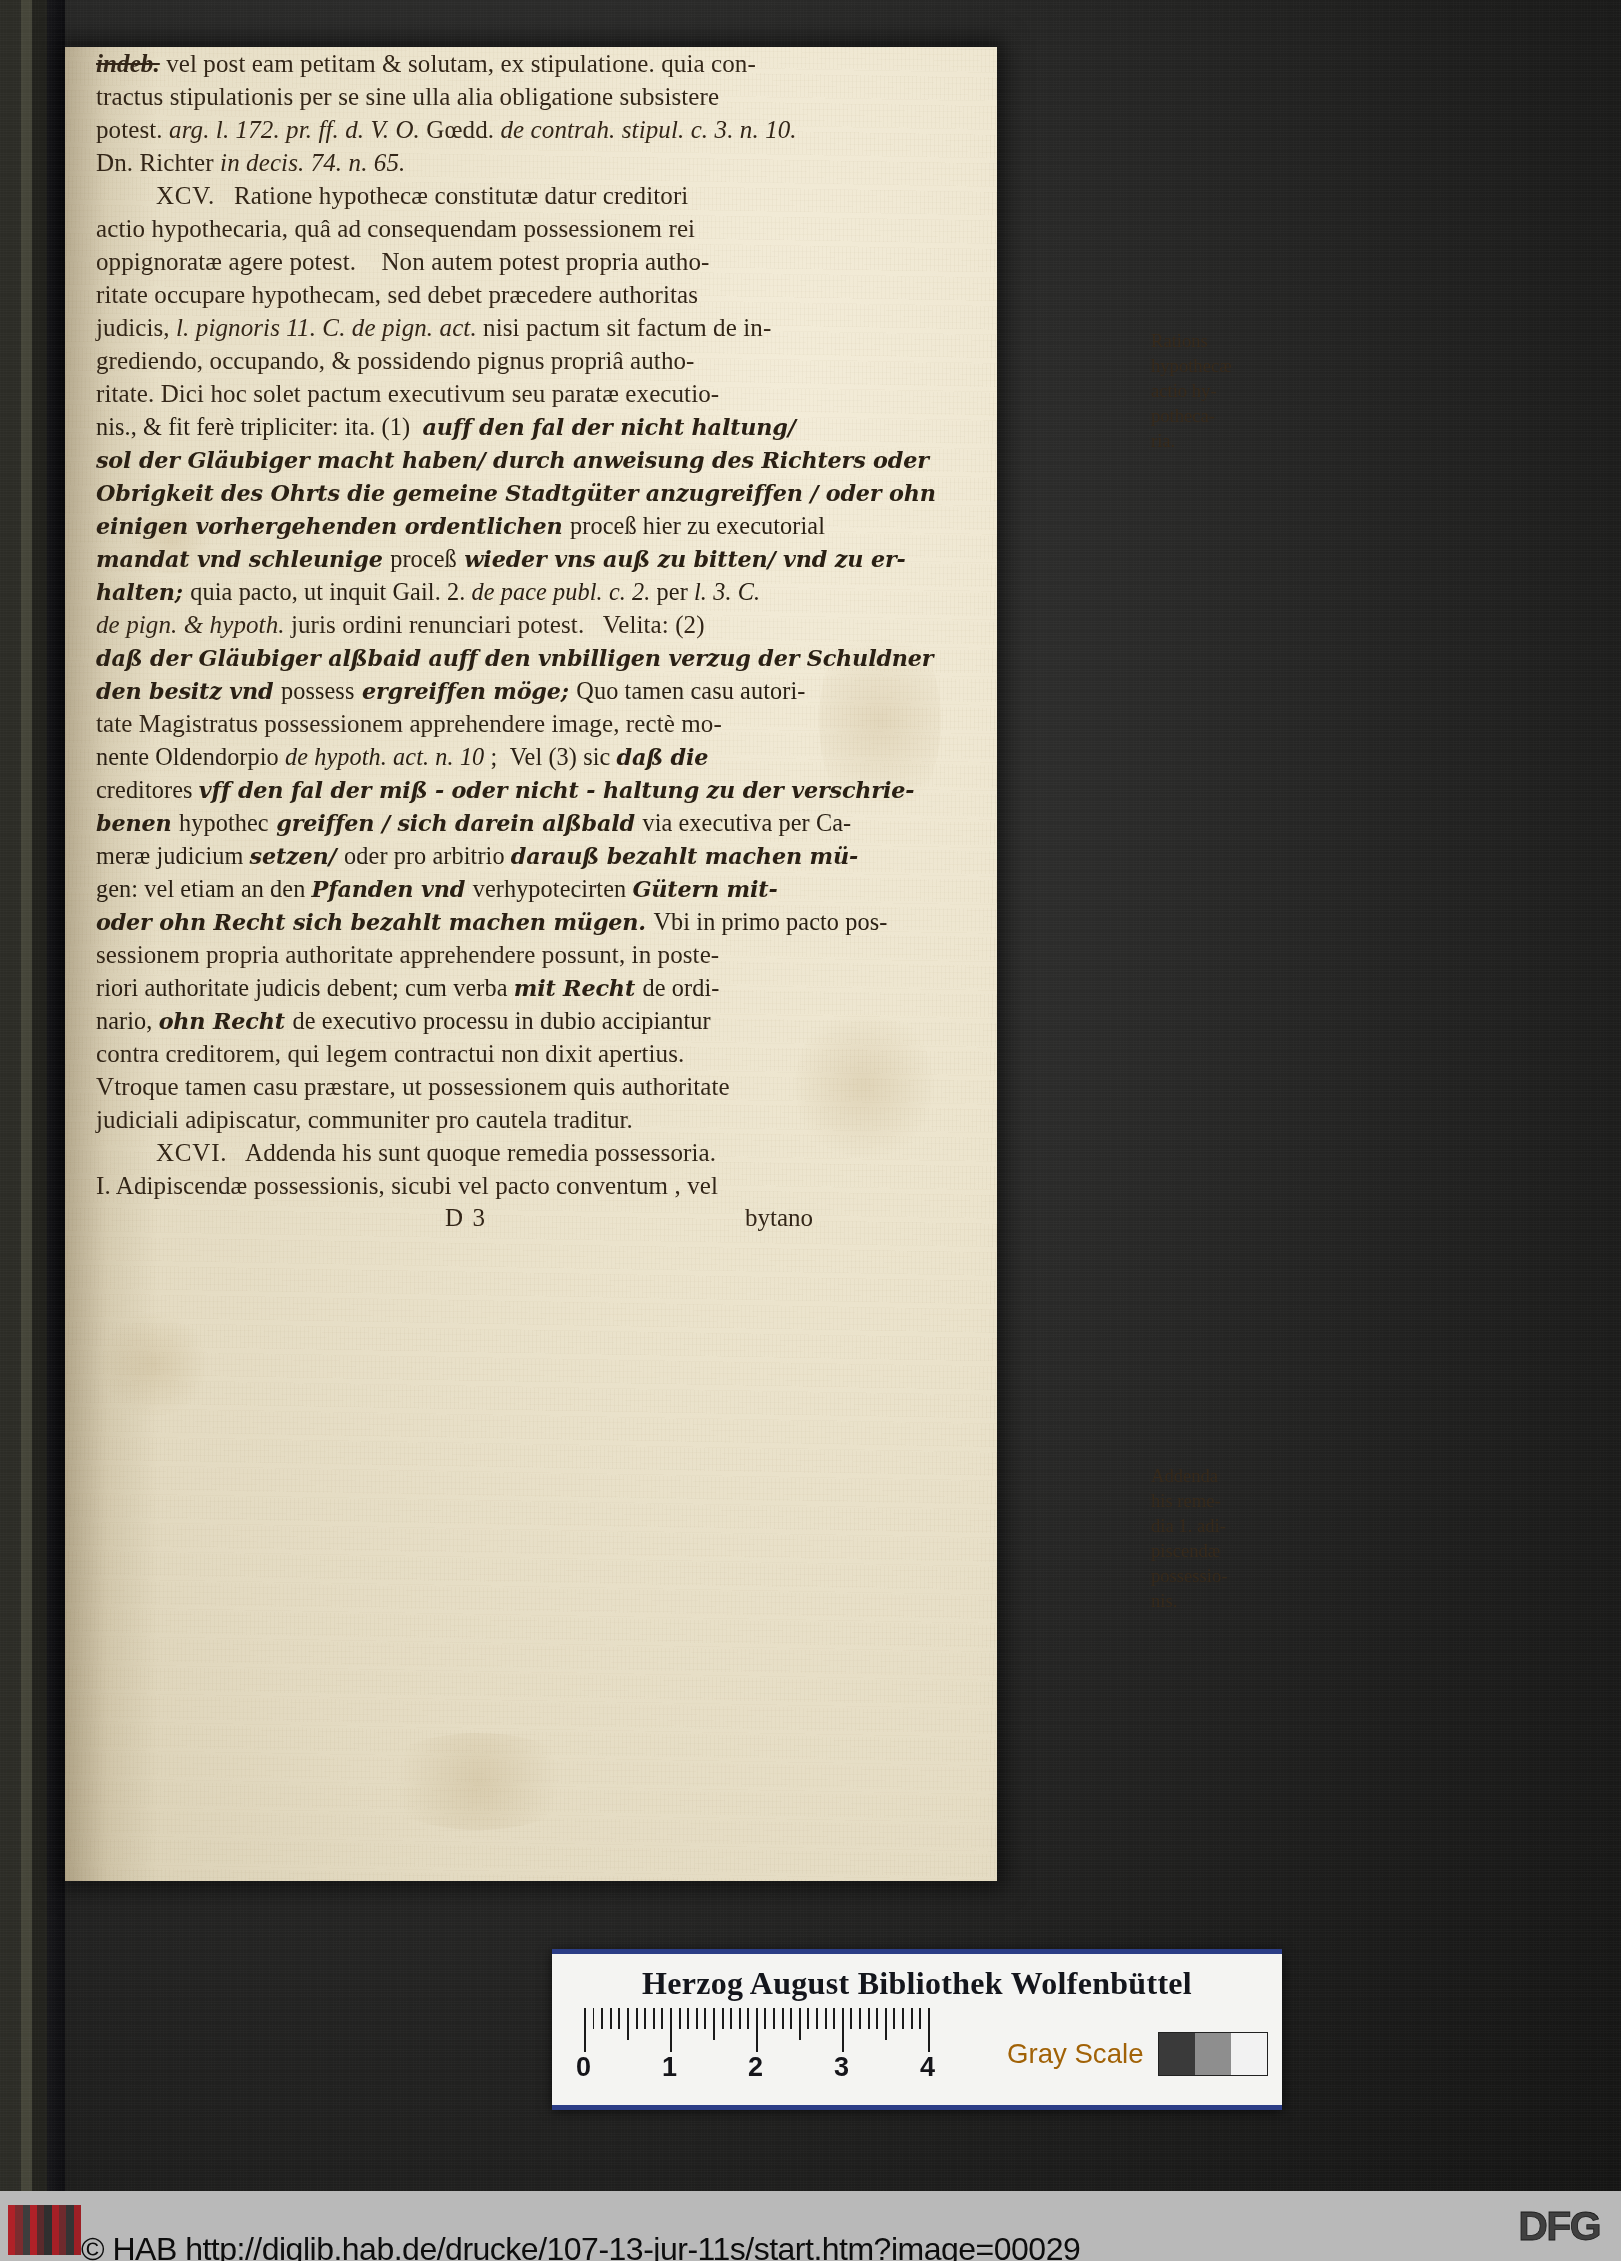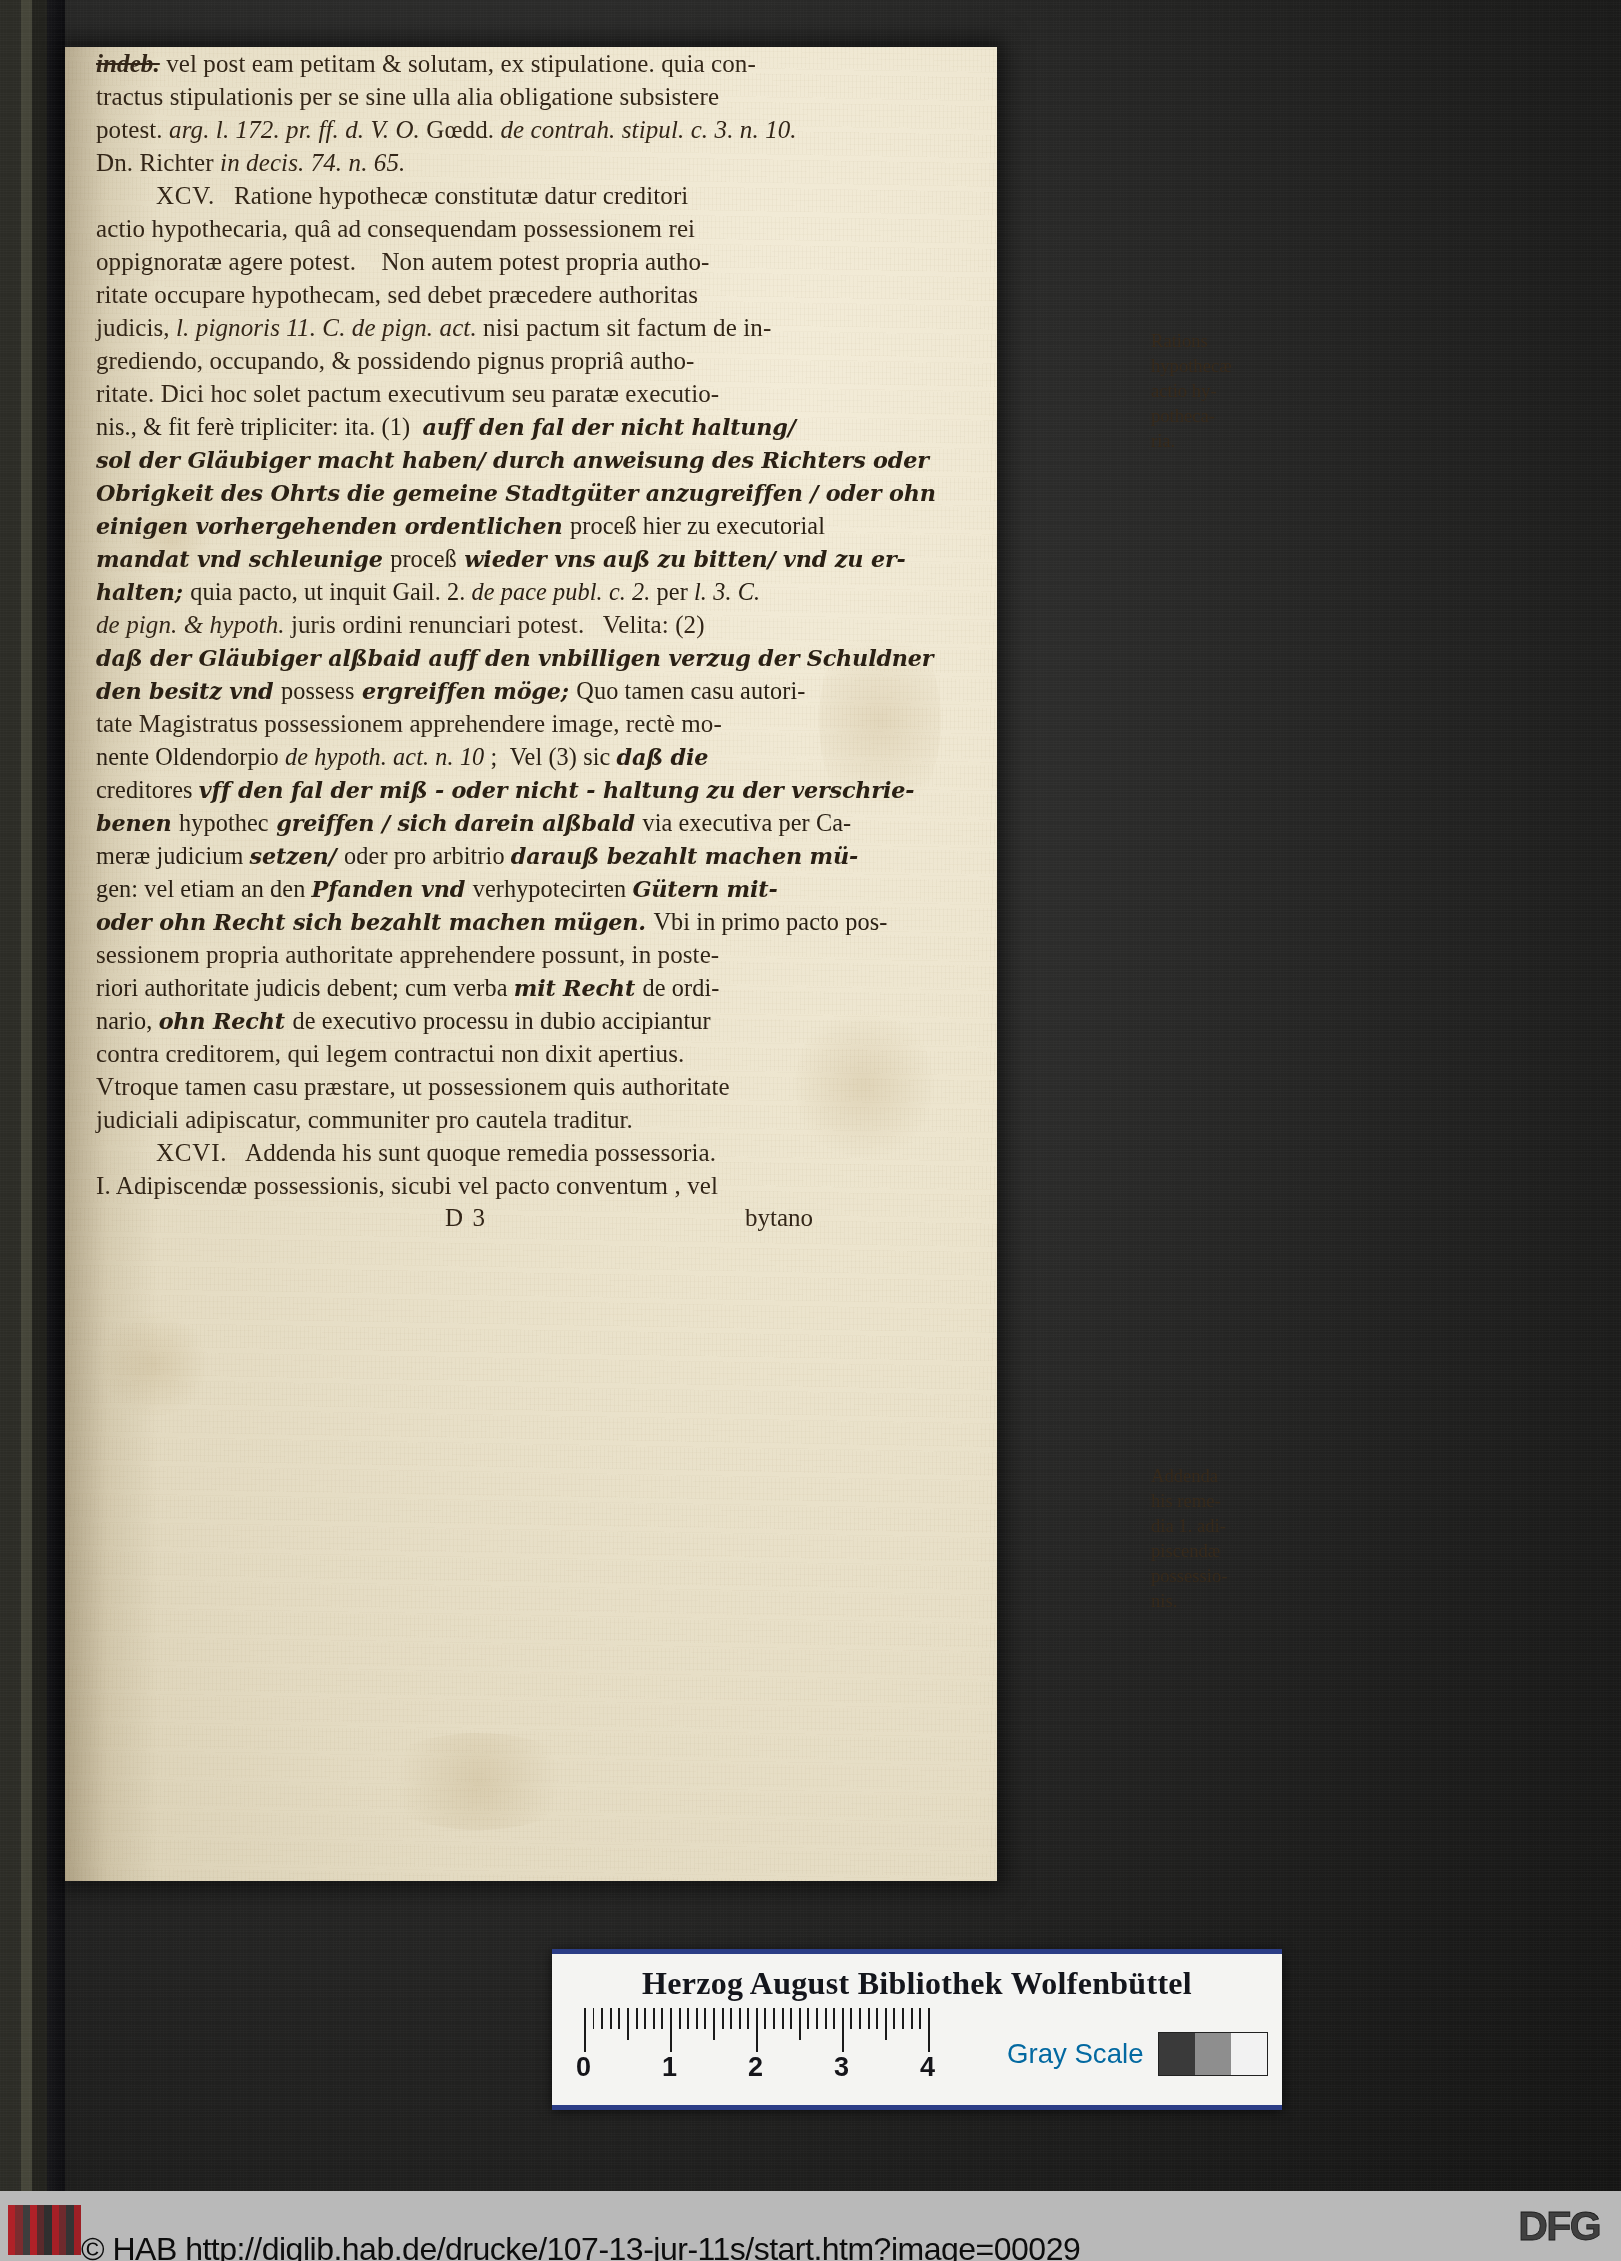--- a/index.html
+++ b/index.html
@@ -214,21 +214,21 @@
   
   .gs-wrap {
     display: flex;
     align-items: center;
     margin-left: 18px;
     margin-top: 24px;
   }
   .gs-label {
     font-family: "Liberation Sans", sans-serif;
     font-size: 27.6px;
-    color: #0369a1;
+    color: #a16207;
     margin-right: 14.6px;
     white-space: nowrap;
   }
   .gs-patches { display: flex; border: 1.6px solid #222; }
   .gs-patch { width: 36px; height: 42px; }
 
   
   #footer {
     position: absolute;
     left: 0;

